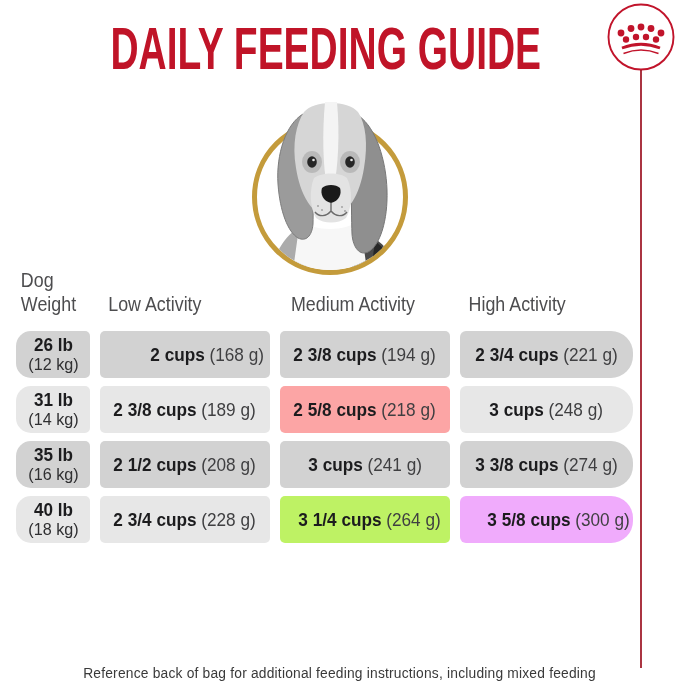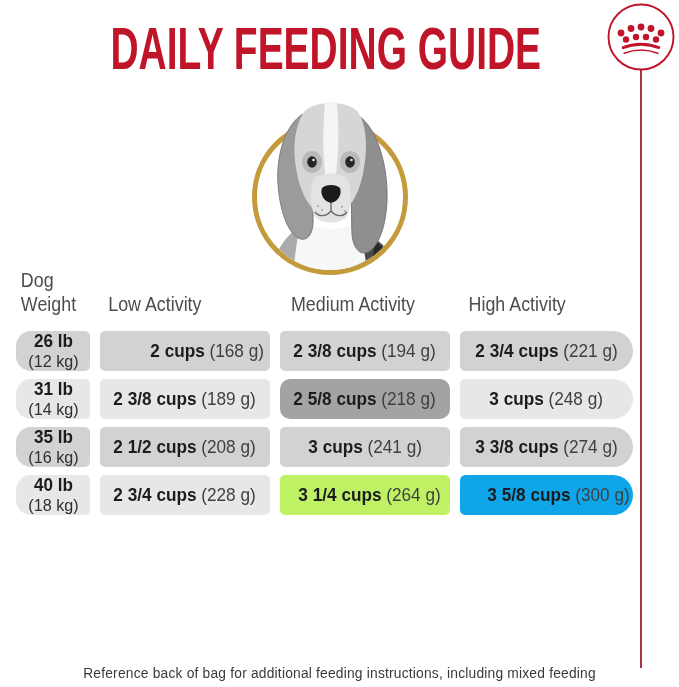--- a/index.html
+++ b/index.html
@@ -30,21 +30,21 @@
     padding-bottom:2px;
   }
   .cond{display:inline-block;transform:scaleX(0.85);transform-origin:50% 50%;white-space:nowrap;}
   .hline{display:block;}
   .tbody{
     position:absolute;top:331px;left:16px;width:617px;
     display:grid;grid-template-columns:74px 170px 170px 173px;
     column-gap:10px;row-gap:8px;
   }
   .cell{
-    height:40px;display:flex;align-items:center;justify-content:center;
+    height:47px;display:flex;align-items:center;justify-content:center;
     border-radius:5px;
   }
   .cell.first{border-radius:15px 5px 5px 15px;}
   .cell.last{border-radius:6px 22px 22px 6px;}
   .cellcond{display:inline-block;transform:scaleX(0.93);transform-origin:50% 50%;white-space:nowrap;}
   .amt{font-weight:bold;font-size:18.5px;color:#1c1c1e;}
   .g{font-size:18.5px;color:#3f3f41;margin-left:5px;}
   .wwrap{display:inline-block;transform:scaleX(0.95);transform-origin:50% 50%;text-align:center;line-height:1.12;}
   .lb{display:block;font-weight:bold;font-size:18px;color:#1c1c1e;}
   .kg{display:block;font-size:17px;color:#2f2f31;}
@@ -157,21 +157,21 @@
 
     <div class="cell first" style="background:#e7e7e7;border-radius:15px 5px 5px 15px;">
       <span class="wwrap">
         <span class="lb">31 lb</span>
         <span class="kg">(14 kg)</span>
       </span>
     </div>
     <div class="cell" style="background:#e7e7e7;">
       <span class="cellcond"><span class="amt">2 3/8 cups</span><span class="g">(189 g)</span></span>
     </div>
-    <div class="cell" style="background:#a3a3a3;border-radius:10px;">
+    <div class="cell" style="background:#fca5a5;">
       <span class="cellcond"><span class="amt">2 5/8 cups</span><span class="g">(218 g)</span></span>
     </div>
     <div class="cell last" style="background:#e7e7e7;">
       <span class="cellcond"><span class="amt">3 cups</span><span class="g">(248 g)</span></span>
     </div>
 
     <div class="cell first" style="background:#d2d2d2;border-radius:15px 5px 5px 15px;">
       <span class="wwrap">
         <span class="lb">35 lb</span>
         <span class="kg">(16 kg)</span>
@@ -192,21 +192,21 @@
         <span class="lb">40 lb</span>
         <span class="kg">(18 kg)</span>
       </span>
     </div>
     <div class="cell" style="background:#e7e7e7;">
       <span class="cellcond"><span class="amt">2 3/4 cups</span><span class="g">(228 g)</span></span>
     </div>
     <div class="cell" style="background:#bef264;padding-left:9px;">
       <span class="cellcond"><span class="amt">3 1/4 cups</span><span class="g">(264 g)</span></span>
     </div>
-    <div class="cell last" style="background:#0ea5e9;padding-left:24px;">
+    <div class="cell last" style="background:#f0abfc;padding-left:24px;">
       <span class="cellcond"><span class="amt">3 5/8 cups</span><span class="g">(300 g)</span></span>
     </div>
 
   </div>
 
   <div class="footer">Reference back of bag for additional feeding instructions, including mixed feeding</div>
 
 </div>
 
 </body></html>

